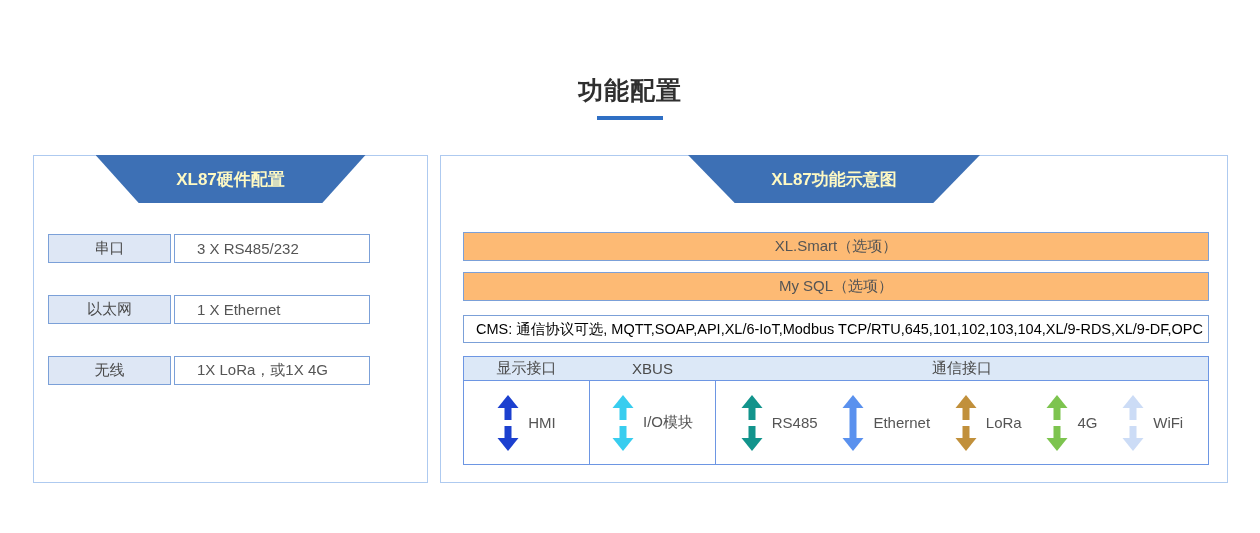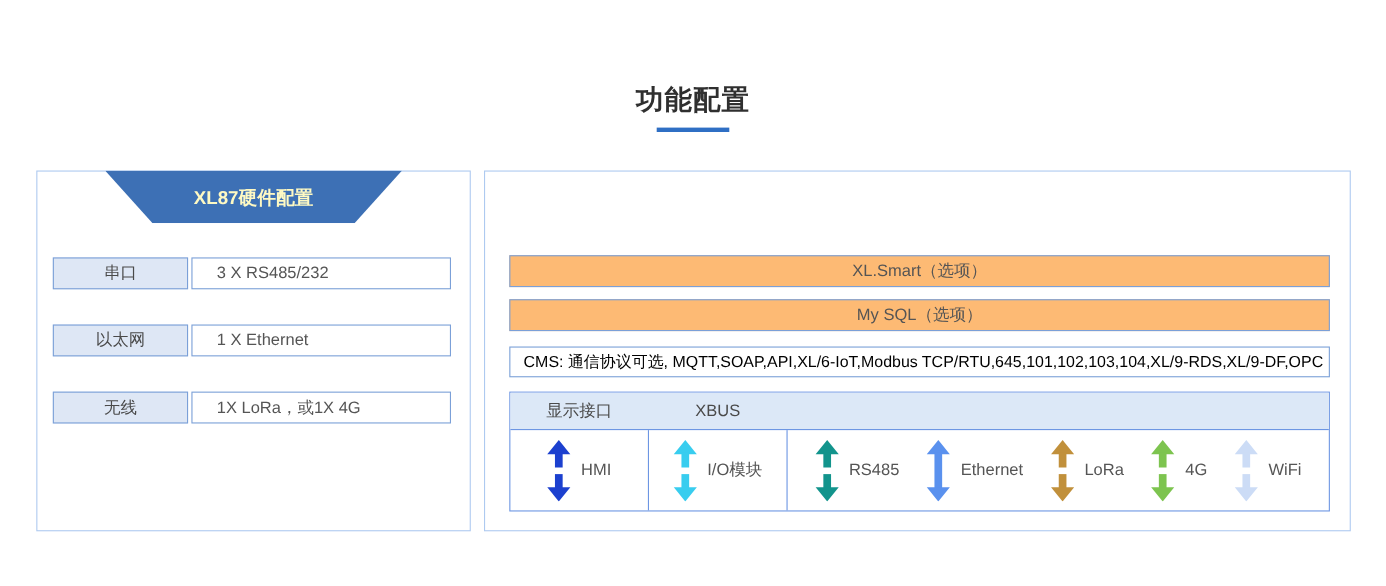--- a/index.html
+++ b/index.html
@@ -22,37 +22,37 @@
     height:48px; background:#3d70b5; color:#fef9c3; font-size:17px; font-weight:bold;
     display:flex; align-items:center; justify-content:center;
     clip-path:polygon(0 0, 100% 0, 84% 100%, 16% 100%); }
   .trap-left  { width:270px; }
   .trap-right { width:292px; }
 
   
   .hw-row { position:absolute; left:14px; display:flex; }
   .hw-label { width:123px; height:29px; background:#dee7f5; border:1px solid #7ba0d8;
     color:#4a4a4a; font-size:15px; display:flex; align-items:center; justify-content:center; }
-  .hw-value { margin-left:3px; width:236px; height:29px; background:#ffffff; border:1px solid #7ba0d8;
+  .hw-value { margin-left:3px; width:196px; height:29px; background:#ffffff; border:1px solid #7ba0d8;
     color:#555; font-size:15px; display:flex; align-items:center; padding-left:22px; }
   .hw-footer { position:absolute; left:14px; width:370px; height:30px; background:#dee7f5;
     border:1px solid #7ba0d8; color:#4a4a4a; font-size:15px;
     display:flex; align-items:center; justify-content:center; }
 
   
   .layer { position:absolute; left:22px; width:746px; height:29px;
     border:1px solid #7ba0d8; color:#555; font-size:15px;
     display:flex; align-items:center; justify-content:center; }
   .layer-tint { background:#fdba74; }
   .layer-plain { background:#ffffff; justify-content:flex-start; padding-left:12px; height:28px; font-size:14.5px; color:#000000; }
 
   
   .fn-table { position:absolute; left:22px; top:200px; width:746px; height:109px;
     border:1px solid #6d96e3; display:flex; flex-direction:column; background:#fff; }
-  .fn-head { display:flex; height:34px; background:#dce8f7; border-bottom:1px solid #6d96e3; }
+  .fn-head { display:flex; height:24px; background:#dce8f7; border-bottom:1px solid #6d96e3; }
   .fn-head-cell { color:#4a4a4a; font-size:15px; display:flex; align-items:center; justify-content:center; }
   .fn-body { display:flex; flex:1; }
   .fn-cell { display:flex; align-items:center; justify-content:space-evenly; }
   .c1 { width:125px; }
   .c2 { width:127px; border-left:1px solid #6d96e3; border-right:1px solid #6d96e3; }
   .c3 { flex:1; }
   .fn-head .c2 { border-left:none; border-right:none; }
 
   .iface { display:flex; align-items:center; gap:9px; }
   .iface svg { width:22px; height:56px; display:block; }
@@ -98,31 +98,33 @@
     </div>
 
     <div class="hw-row" style="top:200px">
       <div class="hw-label">无线</div>
       <div class="hw-value">1X LoRa，或1X 4G</div>
     </div>
 
   </div>
 
   <div class="panel panel-right">
+    <div class="trapezoid trap-right">XL87功能示意图</div>
 
     <div class="layer layer-tint" style="top:76px">XL.Smart（选项）</div>
 
     <div class="layer layer-tint" style="top:116px">My SQL（选项）</div>
 
     <div class="layer layer-plain" style="top:159px">CMS: 通信协议可选, MQTT,SOAP,API,XL/6-IoT,Modbus TCP/RTU,645,101,102,103,104,XL/9-RDS,XL/9-DF,OPC</div>
 
     <div class="fn-table">
       <div class="fn-head">
         <div class="fn-head-cell c1">显示接口</div>
         <div class="fn-head-cell c2">XBUS</div>
+        <div class="fn-head-cell c3">通信接口</div>
       </div>
       <div class="fn-body">
 
         <div class="fn-cell c1">
           <div class="iface">
             <svg viewBox="0 0 22 56">
               <g fill="#1c40cf">
                 <use href="#arrow-split"></use>
                 </g>
             </svg>

